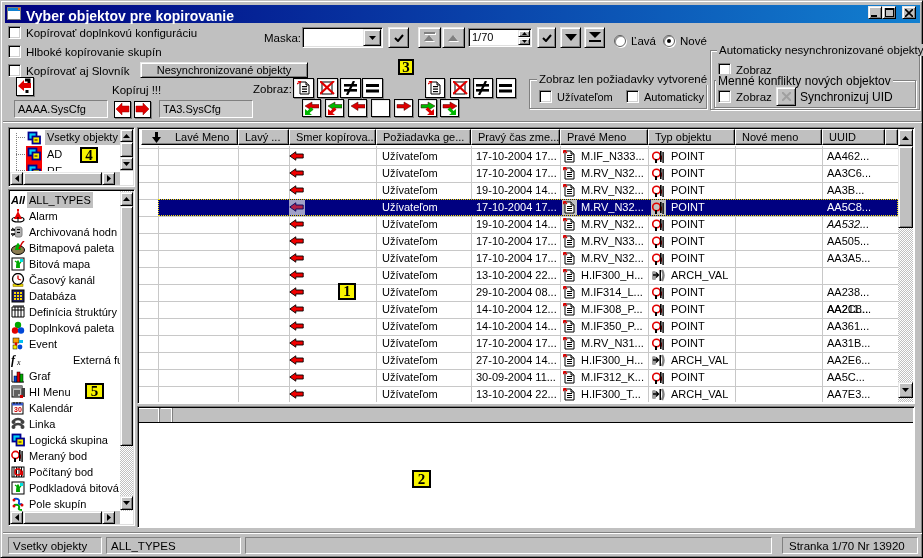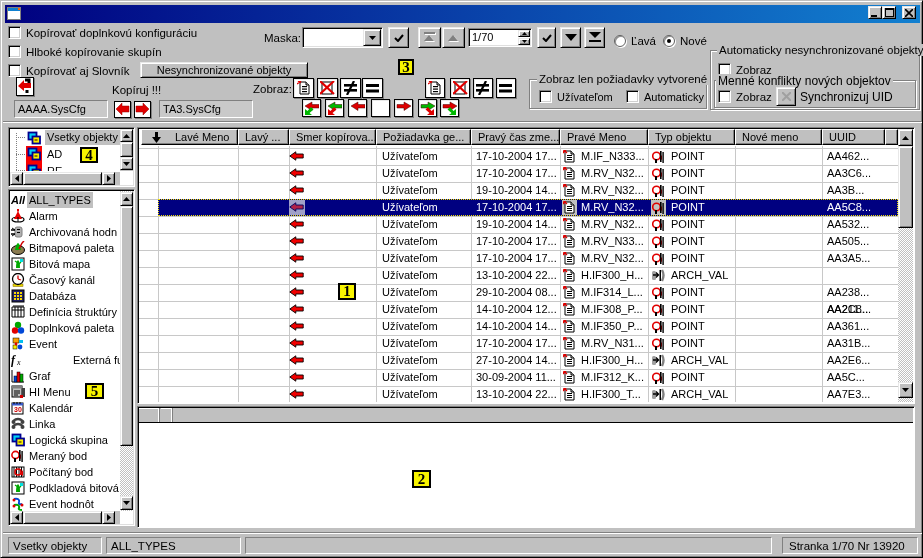--- a/index.html
+++ b/index.html
@@ -39,20 +39,21 @@
 <div id="win">
   <div class="abs" style="left:4px; top:4px; width:915px; height:18px; background:linear-gradient(to right,#000080,#1280d0);"></div>
   <div class="abs" style="left:6px; top:6px; width:14px; height:13px;">
     <svg width="14" height="13">
       <rect x="0" y="0" width="14" height="13" fill="#fff"></rect>
       <rect x="0" y="0" width="14" height="4" fill="#1080d0"></rect>
       <rect x="11" y="1" width="2" height="2" fill="#ff6600"></rect>
       <rect x="0.5" y="0.5" width="13" height="12" fill="none" stroke="#808080" stroke-width="1"></rect>
     </svg>
   </div>
+  <div class="lbl" style="left:25px; top:7px; color:#fff; font-weight:bold; font-size:14px;">Vyber objektov pre kopirovanie</div>
   <div class="sb-btn" style="left:867px; top:5px; width:14px; height:13px;">
       <svg width="8" height="9">
         <rect x="0" y="7" width="6" height="2" fill="#000"></rect>
       </svg>
     </div>
   <div class="sb-btn" style="left:881px; top:5px; width:14px; height:13px;">
       <svg width="9" height="9">
         <rect x="0.5" y="0.5" width="8" height="8" fill="none" stroke="#000" stroke-width="1"></rect>
         <rect x="0" y="0" width="9" height="2" fill="#000"></rect>
       </svg>
@@ -503,21 +504,21 @@
 <div class="abs" style="left:17px; top:289px; height:16px;  padding:2px 2px 0 2px; white-space:nowrap;">Podkladová bitová</div>
 <div class="icon" style="left:1px; top:306px;">
         <svg width="14" height="14" style="display:block">
           <path d="M3 2 Q9 1 8 5 Q7 8 11 7" stroke="#0048d8" stroke-width="2" fill="none"></path>
           <path d="M3 8 Q9 7 8 11 Q7 13 11 13" stroke="#00a800" stroke-width="2" fill="none"></path>
           <circle cx="3" cy="3" r="1.5" fill="#e00000"></circle>
           <circle cx="11" cy="8" r="1.5" fill="#e00000"></circle>
           <circle cx="3" cy="9" r="1.5" fill="#e00000"></circle>
         </svg>
       </div>
-<div class="abs" style="left:17px; top:305px; height:16px;  padding:2px 2px 0 2px; white-space:nowrap;">Event hodnôt</div>
+<div class="abs" style="left:17px; top:305px; height:16px;  padding:2px 2px 0 2px; white-space:nowrap;">Pole skupín</div>
 </div>
 <div class="abs dith" style="left:119px; top:190px; width:13px; height:320px;"></div>
 <div class="sb-btn" style="left:119px; top:191px; width:13px; height:14px;">
       <svg width="7" height="4">
         <path d="M0 4 L7 4 L3.5 0 Z" fill="#000"></path>
       </svg>
     </div>
 <div class="abs raised" style="left:119px; top:205px; width:13px; height:240px;"></div>
 <div class="sb-btn" style="left:119px; top:495px; width:13px; height:14px;">
       <svg width="7" height="4">
@@ -721,21 +722,21 @@
 <div class="icon" style="left:513px; top:89px;">
         <svg width="13" height="13" style="display:block">
           <circle cx="4.5" cy="6" r="3.8" fill="none" stroke="#e00000" stroke-width="1.6"></circle>
           <path d="M7 8 L10 10 L10 5 Z" fill="#e00000"></path>
           <rect x="8" y="1" width="1.6" height="11" fill="#000"></rect>
           <rect x="10.4" y="2" width="1.4" height="11" fill="#000"></rect>
           <rect x="3" y="9" width="2" height="4" fill="#000"></rect>
         </svg>
       </div>
 <div class="rowtxt" style="left:532px; top:89px; color:#000;">POINT</div>
-<div class="rowtxt" style="left:688px; top:89px; color:#000;">AA532...</div>
+<div class="rowtxt" style="left:688px; top:89px; color:#000;font-style:italic;">AA532...</div>
 <div class="icon" style="left:150px; top:107px;">
         <svg width="15" height="10" style="display:block">
           <path d="M0.8 5 L6.8 0.8 L6.8 3 L14.2 3 L14.2 7 L6.8 7 L6.8 9.2 Z" fill="#f00000" stroke="#000" stroke-width="0.9"></path>
         </svg>
       </div>
 <div class="rowtxt" style="left:243px; top:106px; color:#000;">Užívateľom</div>
 <div class="rowtxt" style="left:337px; top:106px; color:#000;">17-10-2004 17...</div>
 <div class="icon" style="left:424px; top:106px;">
         <svg width="13" height="13" style="display:block">
           <path d="M2 1 L8 1 L11 4 L11 12 L2 12 Z" fill="#fff" stroke="#000"></path>

